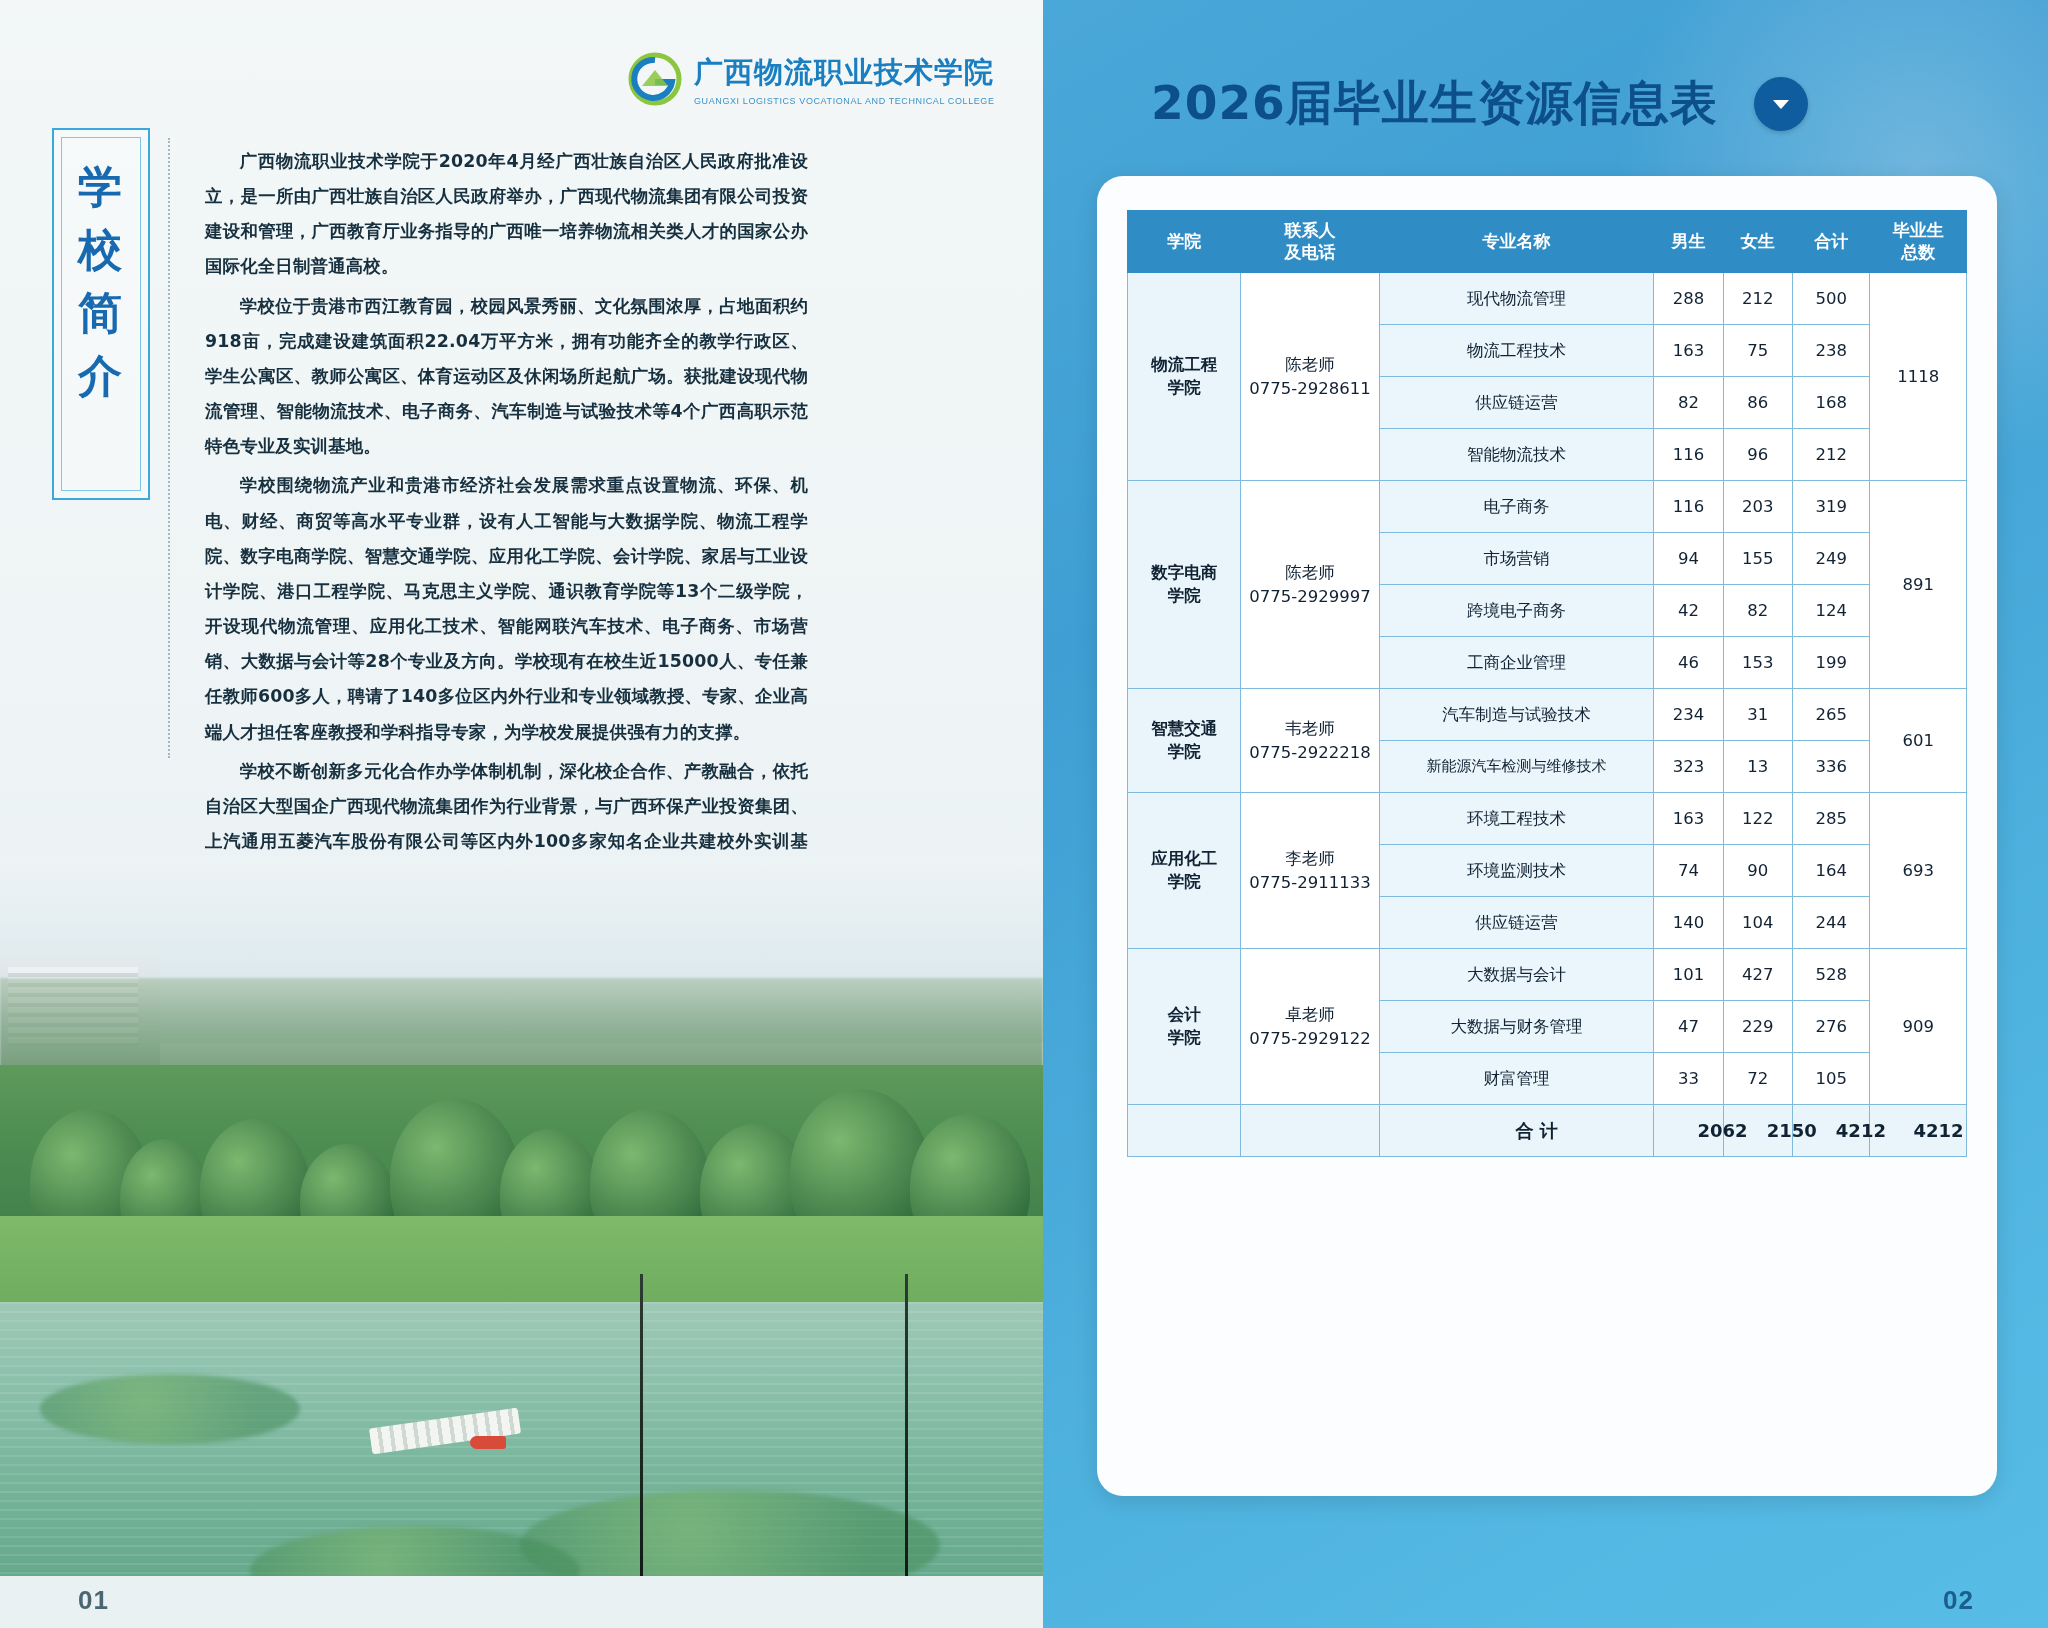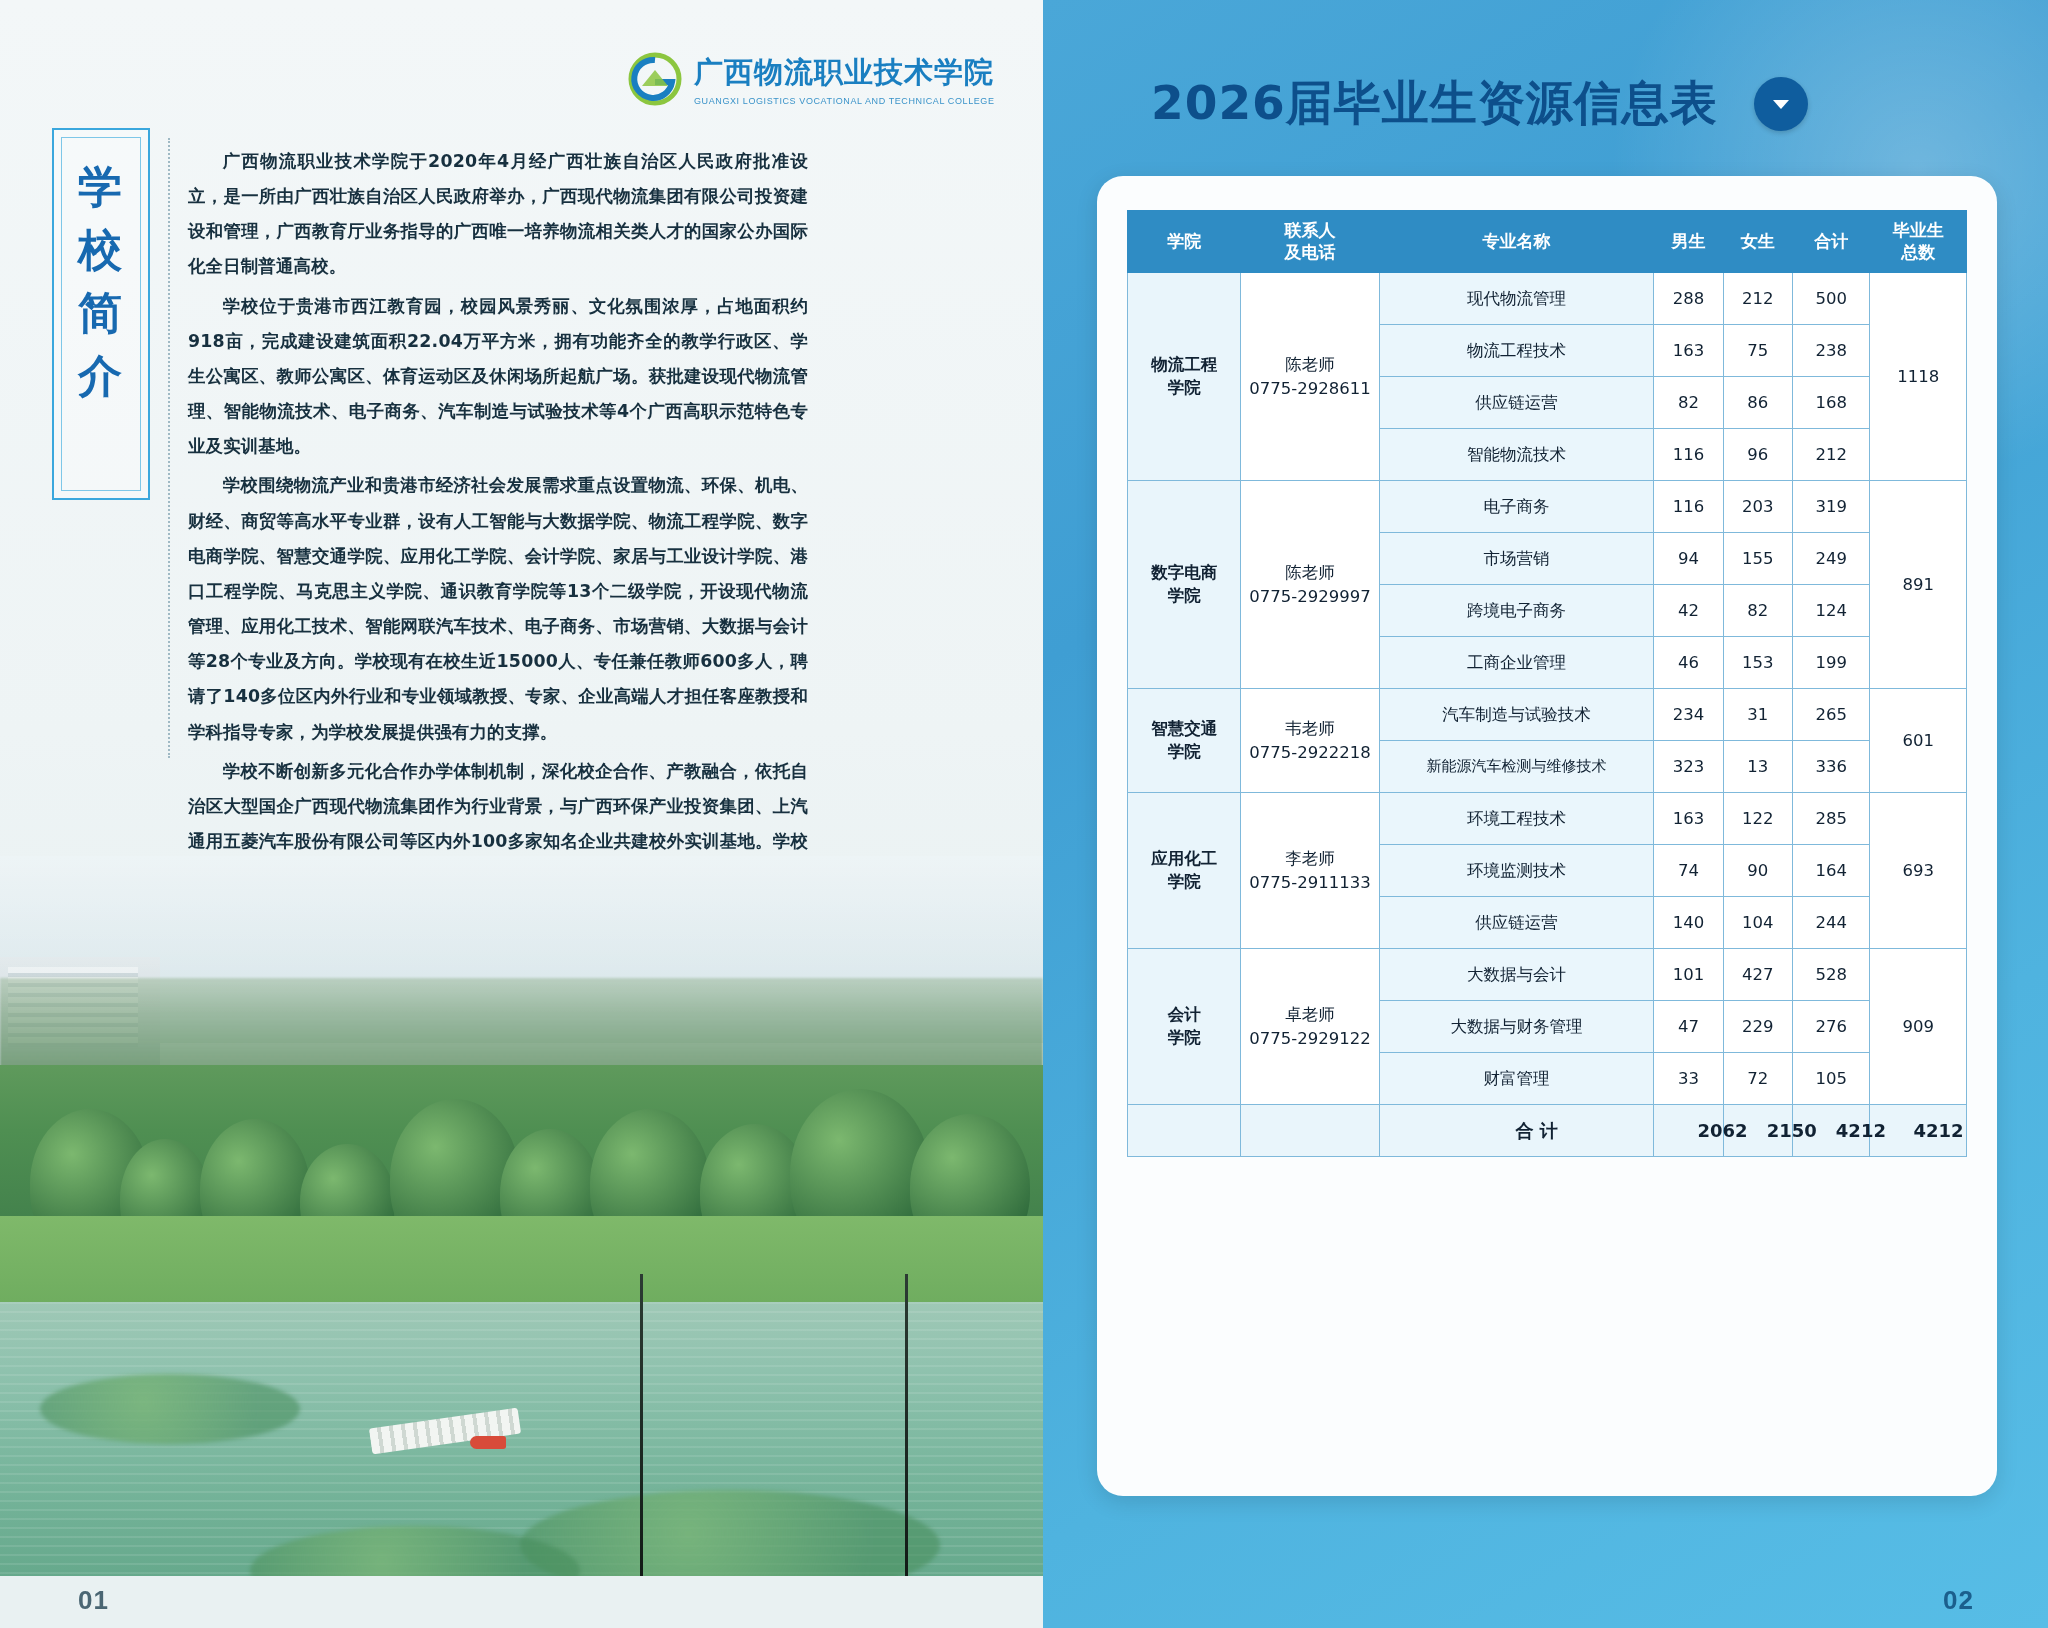--- a/index.html
+++ b/index.html
@@ -82,21 +82,21 @@
     left: 188px; top: 144px;
     width: 620px;
     font-family: "DejaVu Sans","Liberation Sans", sans-serif;
     font-size: 17.4px;
     line-height: 2.02;
     color: #17303f;
     font-weight: bold;
     text-align: justify;
     letter-spacing: .2px;
   }
-  .body-text p { margin: 0 0 4px 0; text-indent: 2em; }
+  .body-text p { margin: 0 0 4px 17px; text-indent: 2em; }
 
   .photo {
     position: absolute;
     left: 0; bottom: 52px;
     width: 1043px; height: 720px;
     overflow: hidden;
   }
   .photo .sky {
     position:absolute; left:0; top:0; width:100%; height:26%;
     background: linear-gradient(180deg,#e4eef1 0%, #dbe8ec 60%, #cfe0dd 100%);

